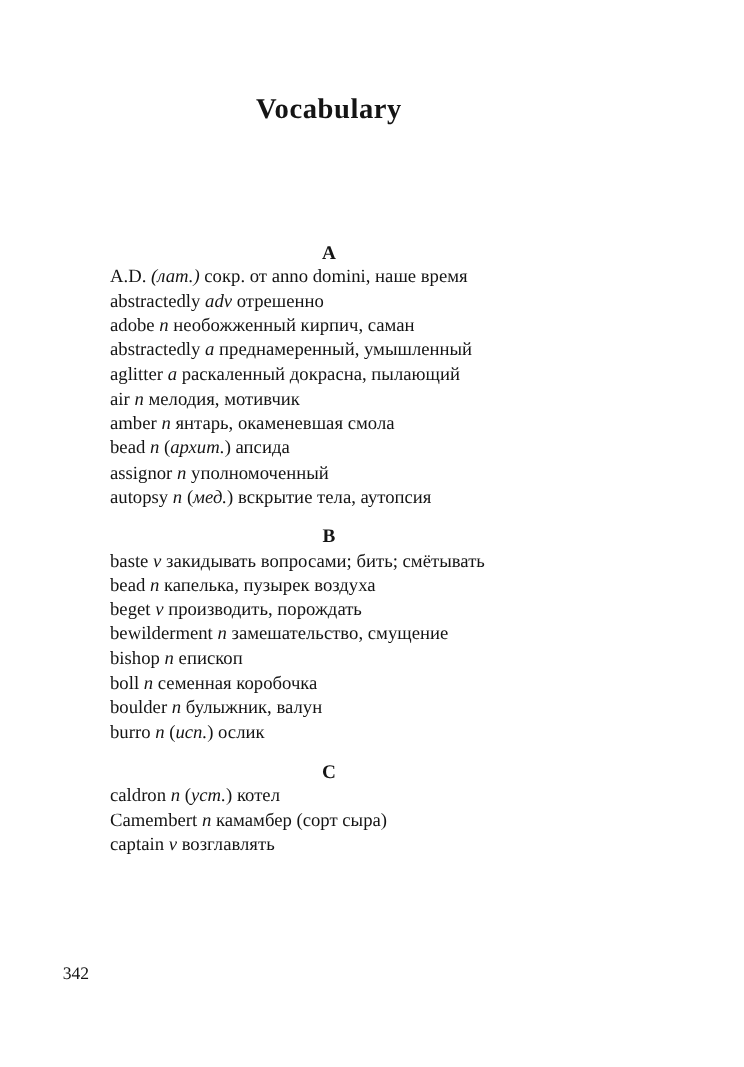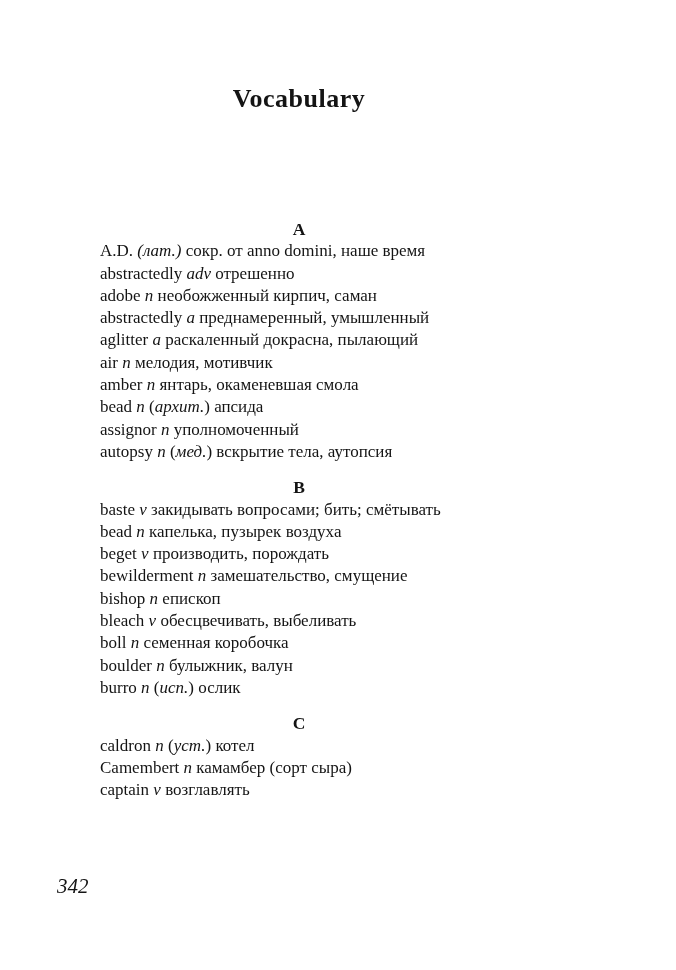--- a/index.html
+++ b/index.html
@@ -52,23 +52,22 @@
     line-height: 22.3px;
     white-space: nowrap;
   }
   .s-b { font-weight: normal; }
   .s-i { font-style: italic; }
   .s-n { font-weight: normal; font-style: normal; }
   .page-number {
     position: absolute;
     left: 57px;
     top: 875px;
-    font-size: 21px;
+    font-size: 16px;
     line-height: 22px;
-    font-style: italic;
   }
 </style>
 </head>
 <body>
 
 <div class="page">
   <h1 class="title">Vocabulary</h1>
   <div class="sections">
       <section class="section">
         <div class="section-letter">A</div>
@@ -86,21 +85,20 @@
         </div>
       </section>
       <section class="section">
         <div class="section-letter">B</div>
         <div class="entries">
           <p class="entry"><span class="s-b">baste</span><span class="s-n"> </span><span class="s-i">v</span><span class="s-n"> закидывать вопросами; бить; смётывать</span></p>
           <p class="entry"><span class="s-b">bead</span><span class="s-n"> </span><span class="s-i">n</span><span class="s-n"> капелька, пузырек воздуха</span></p>
           <p class="entry"><span class="s-b">beget</span><span class="s-n"> </span><span class="s-i">v</span><span class="s-n"> производить, порождать</span></p>
           <p class="entry"><span class="s-b">bewilderment</span><span class="s-n"> </span><span class="s-i">n</span><span class="s-n"> замешательство, смущение</span></p>
           <p class="entry"><span class="s-b">bishop</span><span class="s-n"> </span><span class="s-i">n</span><span class="s-n"> епископ</span></p>
-          <p class="entry"><span class="s-b">bleach</span><span class="s-n"> </span><span class="s-i">v</span><span class="s-n"> обесцвечивать, выбеливать</span></p>
           <p class="entry"><span class="s-b">boll</span><span class="s-n"> </span><span class="s-i">n</span><span class="s-n"> семенная коробочка</span></p>
           <p class="entry"><span class="s-b">boulder</span><span class="s-n"> </span><span class="s-i">n</span><span class="s-n"> булыжник, валун</span></p>
           <p class="entry"><span class="s-b">burro</span><span class="s-n"> </span><span class="s-i">n</span><span class="s-n"> (</span><span class="s-i">исп.</span><span class="s-n">) ослик</span></p>
         </div>
       </section>
       <section class="section">
         <div class="section-letter">C</div>
         <div class="entries">
           <p class="entry"><span class="s-b">caldron</span><span class="s-n"> </span><span class="s-i">n</span><span class="s-n"> (</span><span class="s-i">уст.</span><span class="s-n">) котел</span></p>
           <p class="entry"><span class="s-b">Camembert</span><span class="s-n"> </span><span class="s-i">n</span><span class="s-n"> камамбер (сорт сыра)</span></p>

